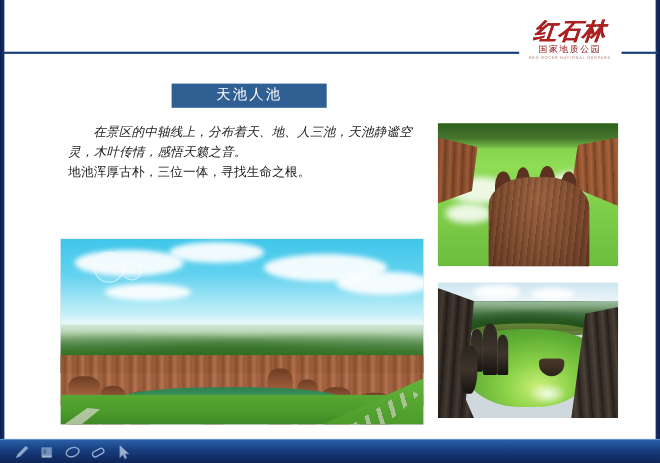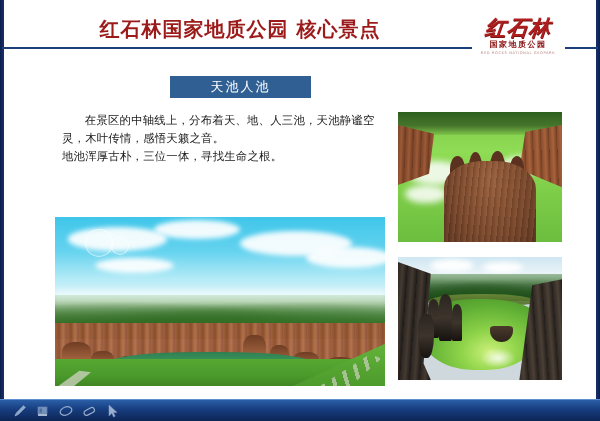--- a/index.html
+++ b/index.html
@@ -84,33 +84,32 @@
     line-height: 24px;
     letter-spacing: 1px;
     text-shadow: 0.5px 0.5px 0 #7d1212;
     transform: skewX(-6deg);
   }
   #logo-cn {
     color: #8d1414;
     font-size: 8px;
     line-height: 10px;
     letter-spacing: 1.5px;
-    font-weight: bold;
   }
   #logo-en {
     color: #b9807f;
     font-size: 3.6px;
     line-height: 6px;
     letter-spacing: 0.6px;
   }
 
   
   #section-banner {
     position: absolute;
-    left: 170px;
+    left: 156px;
     top: 76px;
     width: 141px;
     height: 22px;
     background: #2f5f93;
     color: #ffffff;
     font-size: 13px;
     line-height: 22px;
     text-align: center;
     letter-spacing: 2px;
   }
@@ -120,21 +119,21 @@
     position: absolute;
     left: 62px;
     top: 111px;
     width: 326px;
     color: #1a1a1a;
     font-size: 11.4px;
     line-height: 18px;
     letter-spacing: 0.2px;
   }
   #body-text p { margin: 0; }
-  #body-text p.indent { text-indent: 2em; }
+  #body-text p.indent { text-indent: 2em; font-style: italic; }
 
   
   .photo {
     position: absolute;
     overflow: hidden;
     background: #cfd8dc;
   }
 
   
   #photo-panorama {
@@ -343,21 +342,20 @@
   .tool svg { display: block; }
 </style>
 </head>
 <body>
 
 <div id="slide">
 
   <div class="edge left"></div>
   <div class="edge right"></div>
 
-  <div id="header-title">红石林国家地质公园  核心景点</div>
   <div id="header-rule"></div>
   <div id="header-rule-right"></div>
 
   <div id="logo">
     <div id="logo-mark">红石林</div>
     <div id="logo-cn">国家地质公园</div>
     <div id="logo-en">RED ROCKS NATIONAL GEOPARK</div>
   </div>
 
   <div id="section-banner">天池人池</div>

